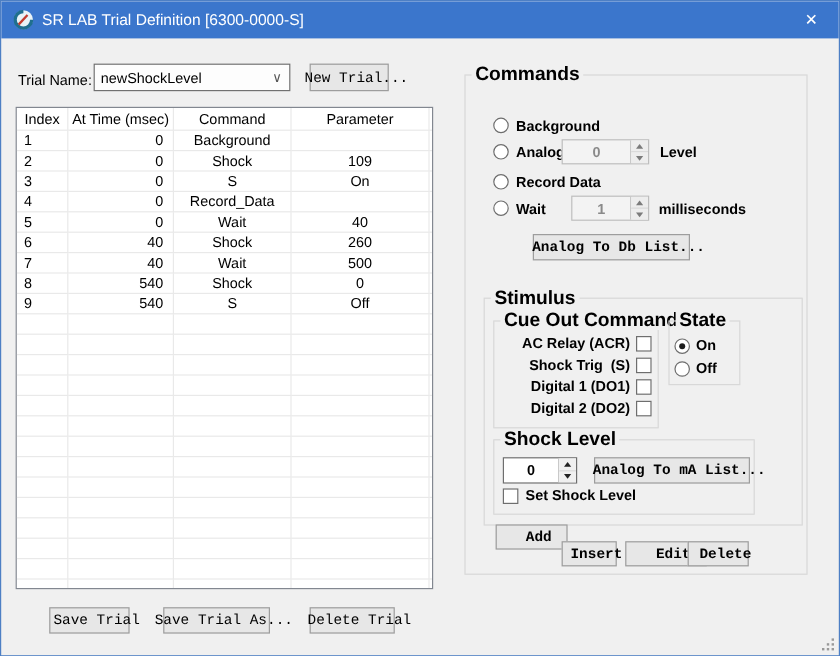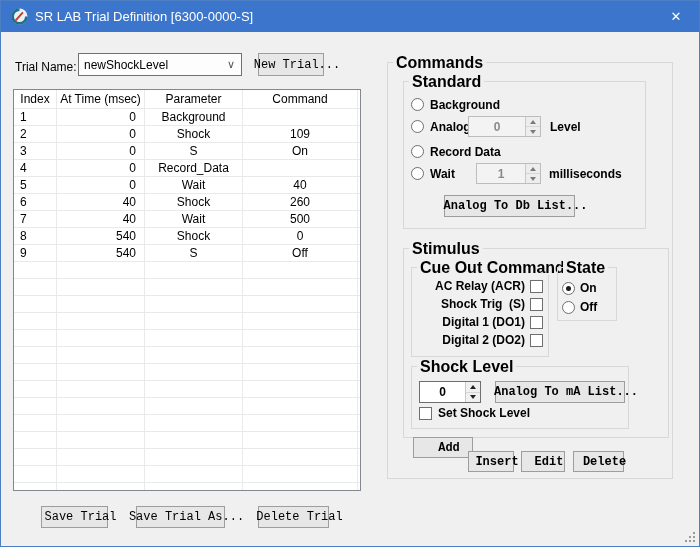--- a/index.html
+++ b/index.html
@@ -143,22 +143,22 @@
   <div class="combo">
     <span>newShockLevel</span>
     <span class="chevron">∨</span>
   </div>
   <div class="btn" style="left:257px; top:52px; width:66px; height:23px;">New Trial...</div>
 
   <div class="table">
     <div class="thead">
       <div class="tcell c0">Index</div>
       <div class="tcell c1">At Time (msec)</div>
+      <div class="tcell c2">Command</div>
       <div class="tcell c3">Parameter</div>
-      <div class="tcell c2">Command</div>
       <div class="tcell c4"></div>
     </div>
     <div>
         <div class="trow">
           <div class="tcell c0">1</div>
           <div class="tcell c1">0</div>
           <div class="tcell c2">Background</div>
           <div class="tcell c3"></div>
           <div class="tcell c4"></div>
         </div>
@@ -316,23 +316,20 @@
           <div class="tcell c3"></div>
           <div class="tcell c4"></div>
         </div>
       </div>
   </div>
 
   <div class="group" style="left:386px; top:61px; width:286px; height:417px;">
     <span class="glabel">Commands</span>
   </div>
 
-  <div class="group" style="left:402px; top:80px; width:243px; height:148px;">
-    <span class="glabel">Standard</span>
-  </div>
   <div class="flexrow" style="left:410px; top:93px; height:21px;">
     <span class="radio"></span>
     <span class="boldtext">Background</span>
   </div>
   <div class="flexrow" style="left:410px; top:115px; height:21px;">
     <span class="radio"></span>
     <span class="boldtext">Analog</span>
   </div>
   <div class="spinner" style="left:467px; top:115px; width:73px; height:21px;">
     <span class="spin-val">0</span>
@@ -418,21 +415,21 @@
     </span>
   </div>
   <div class="btn bold" style="left:494px; top:380px; width:130px; height:22px;">Analog To mA List...</div>
   <div class="flexrow" style="left:418px; top:404px; height:16px;">
     <span class="checkbox"></span>
     <span class="boldtext">Set Shock Level</span>
   </div>
 
   <div class="btn bold" style="left:412px; top:436px; width:60px; height:21px;">Add</div>
   <div class="btn bold" style="left:467px; top:450px; width:46px; height:21px;">Insert</div>
-  <div class="btn bold" style="left:520px; top:450px; width:44px; height:21px;">Edit</div>
+  <div class="btn bold" style="left:520px; top:450px; width:68px; height:21px;">Edit</div>
   <div class="btn bold" style="left:572px; top:450px; width:51px; height:21px;">Delete</div>
 
   <div class="btn" style="left:40px; top:505px; width:67px; height:22px;">Save Trial</div>
   <div class="btn" style="left:135px; top:505px; width:89px; height:22px;">Save Trial As...</div>
   <div class="btn" style="left:257px; top:505px; width:71px; height:22px;">Delete Trial</div>
 
   <div class="grip"></div>
 </div>
 
 </body></html>

